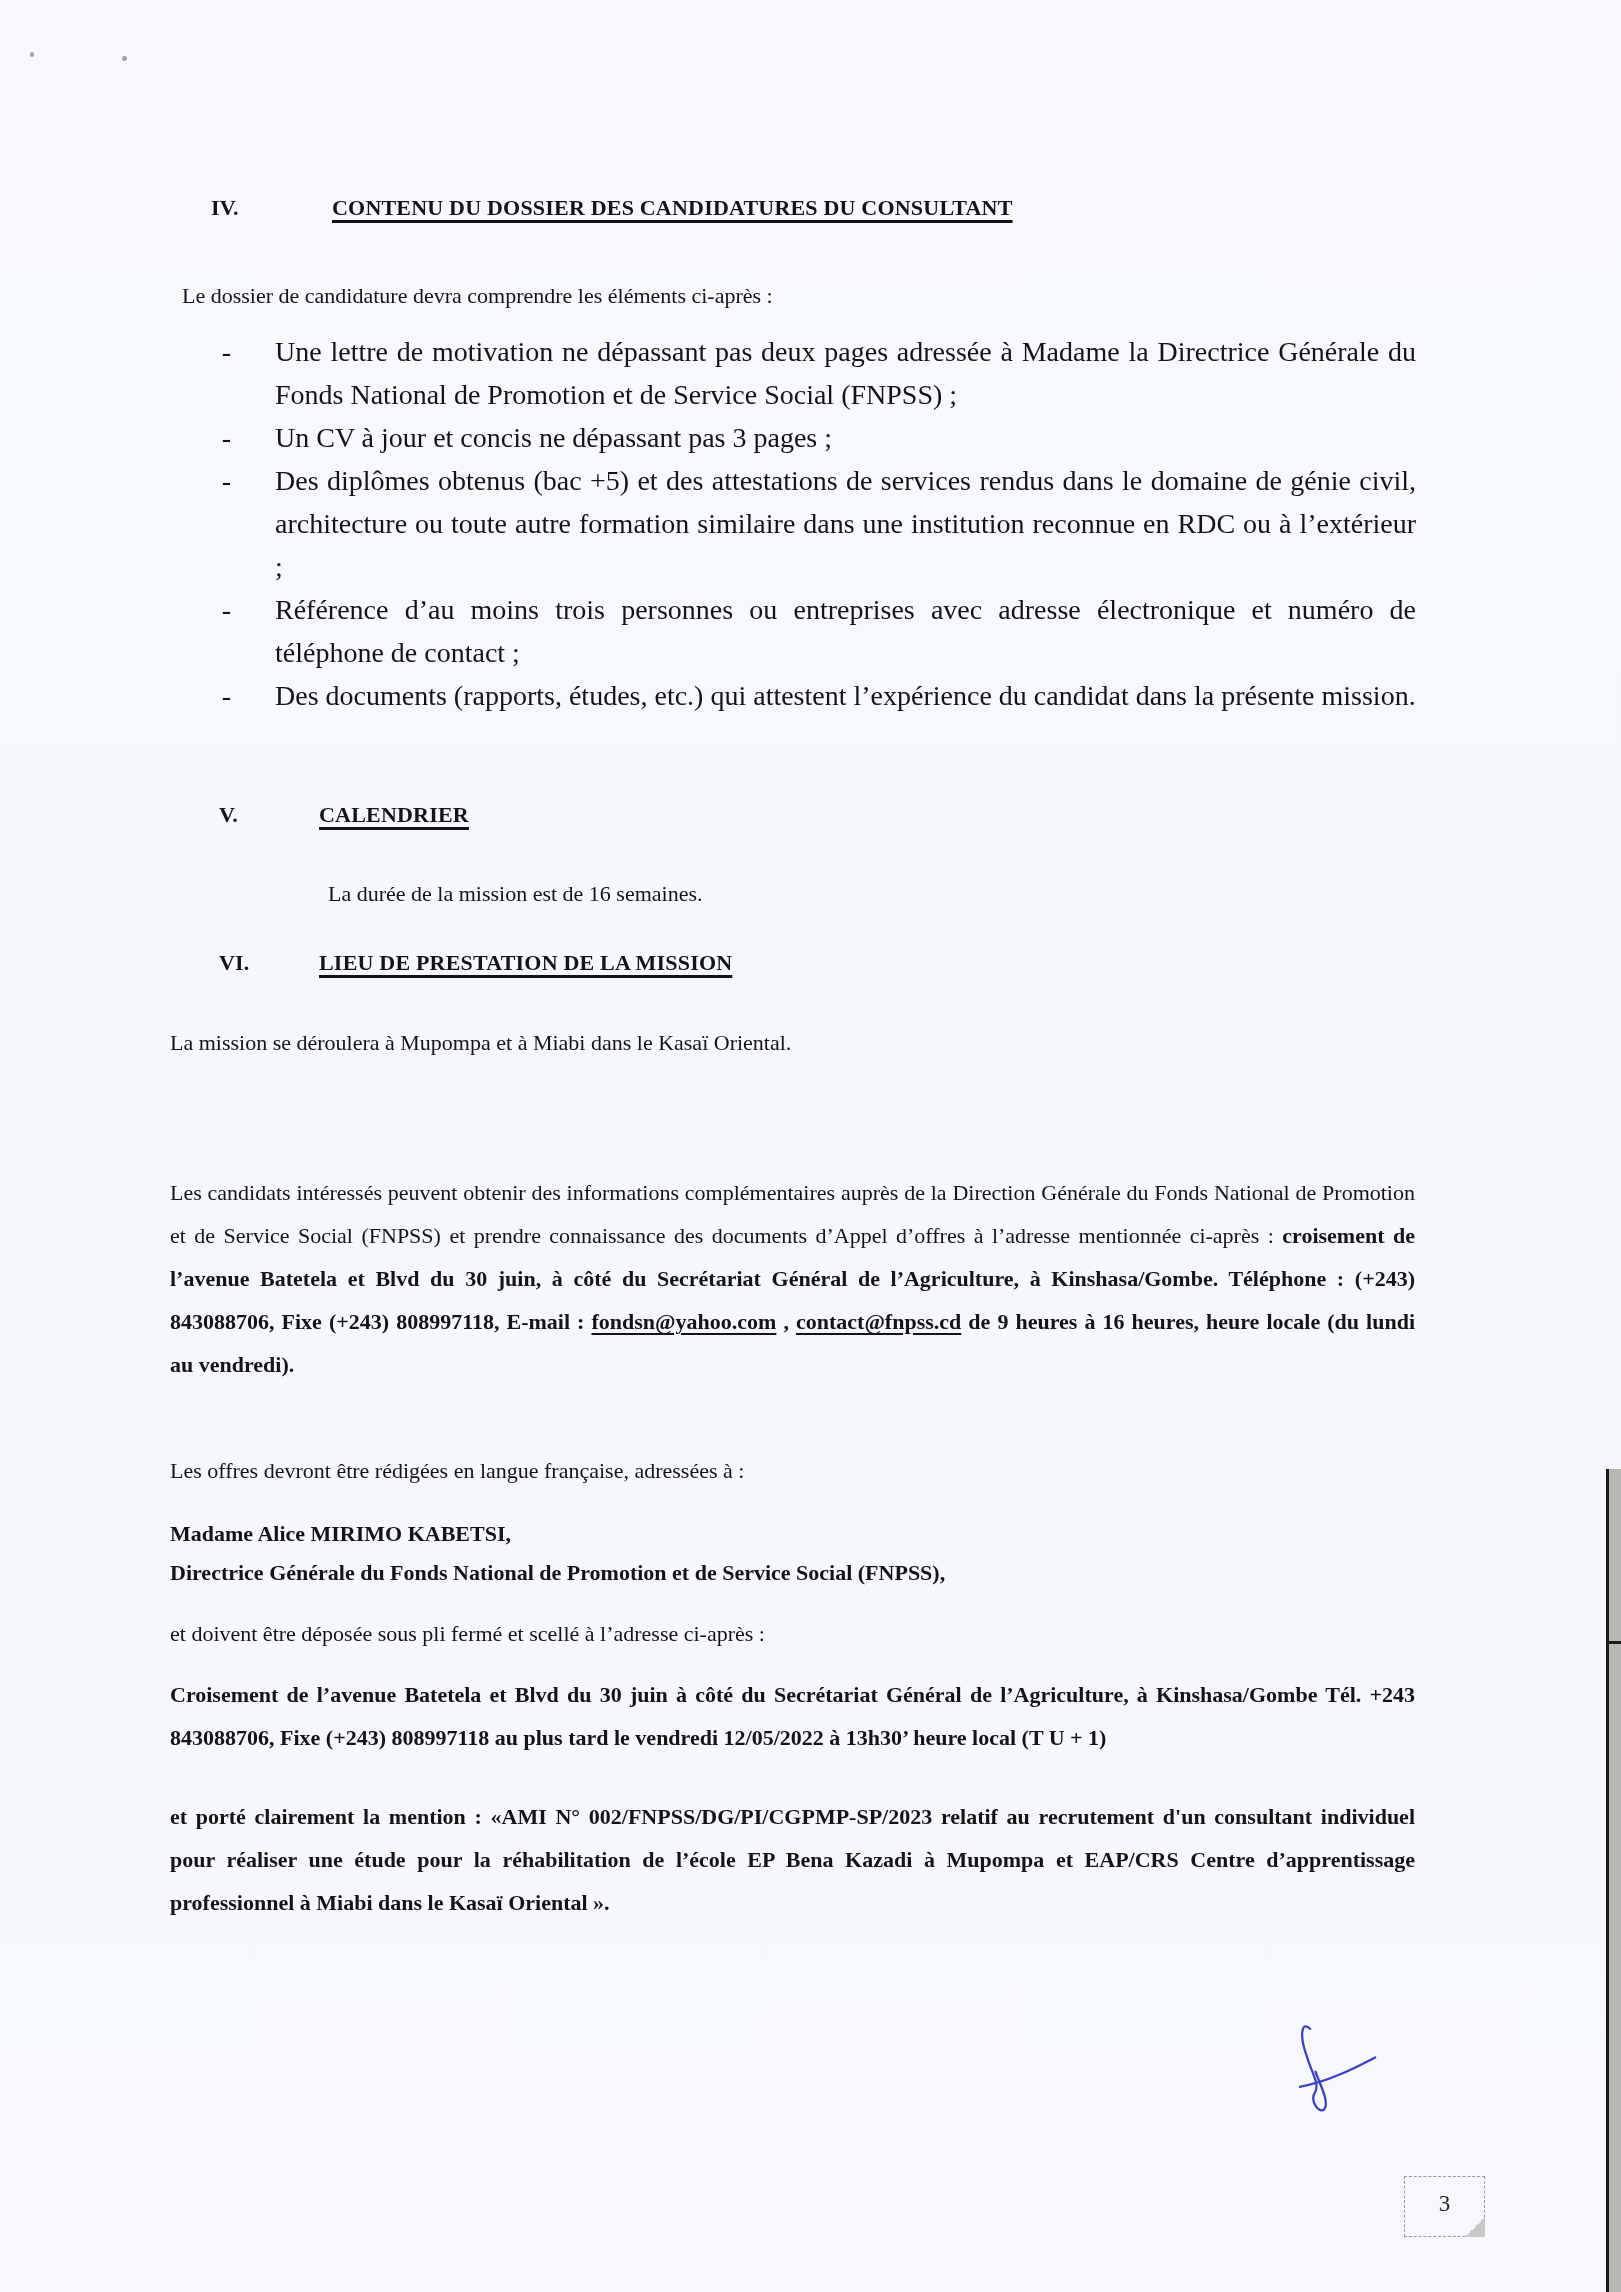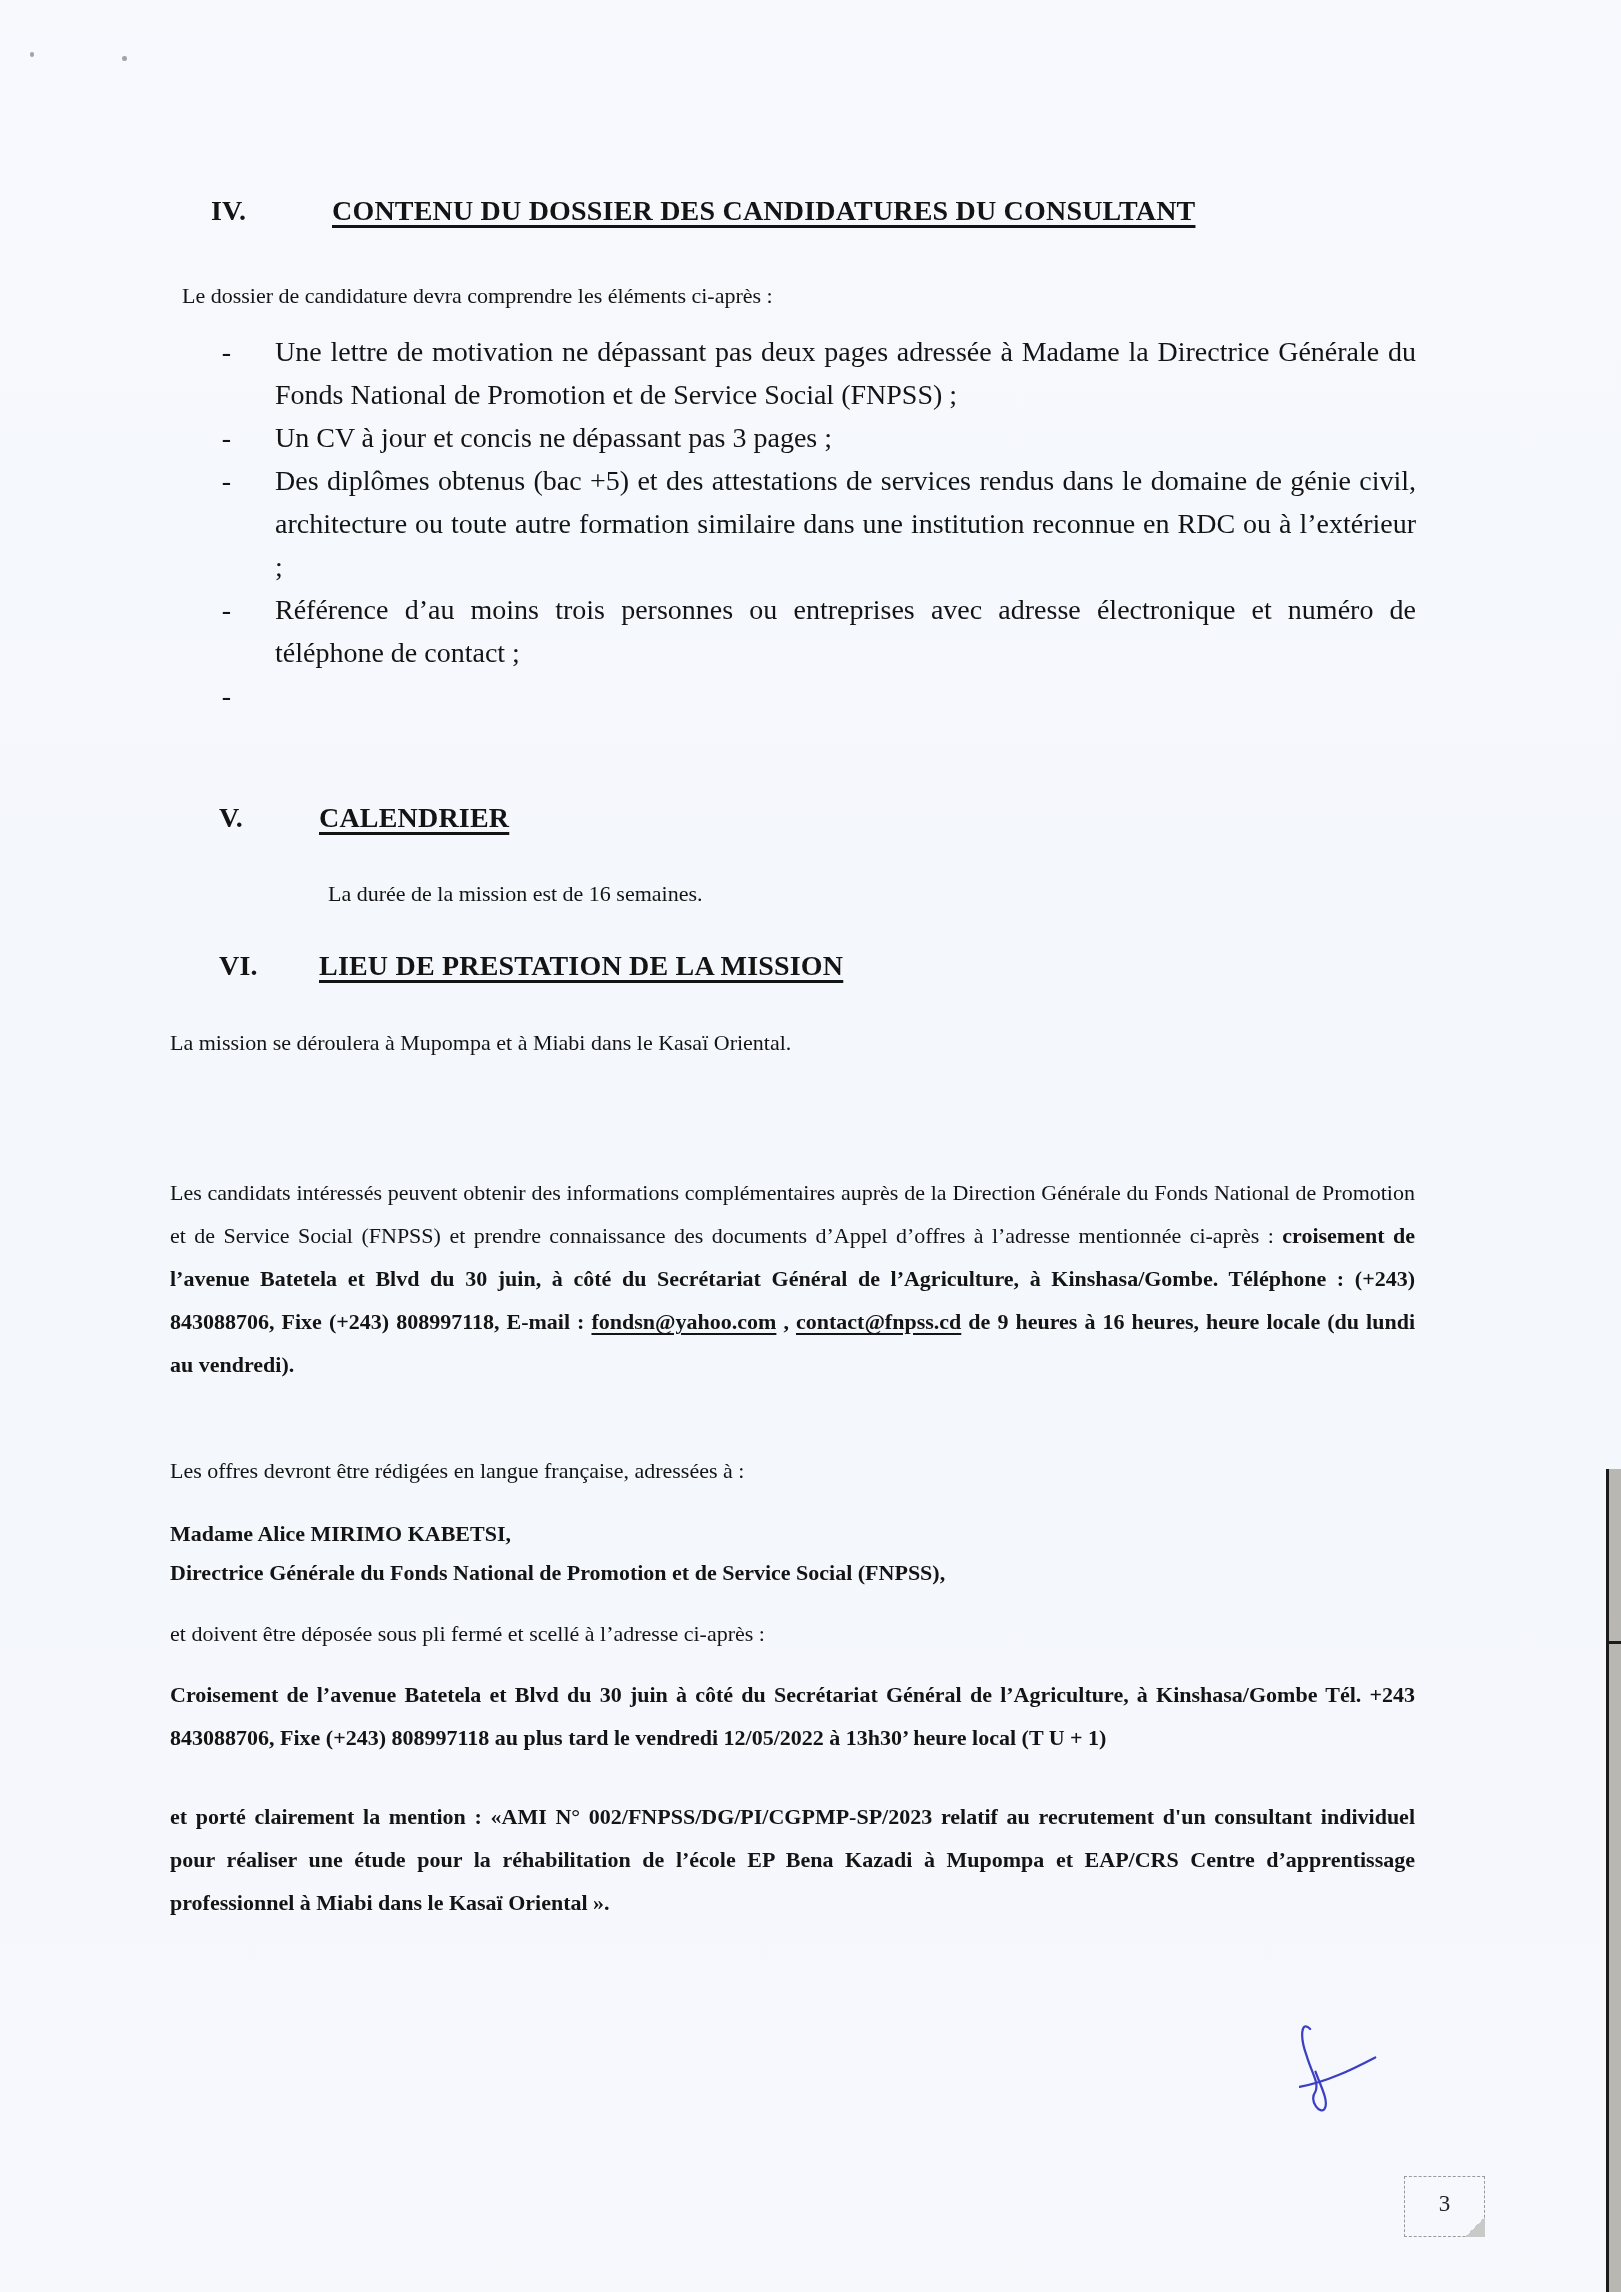--- a/index.html
+++ b/index.html
@@ -7,21 +7,21 @@
     width: 1621px; height: 2293px; position: relative; overflow: hidden;
     background: #f6f9fd;
     font-family: "Liberation Serif", "DejaVu Serif", serif;
     color: #141414;
   }
   .page { position: absolute; inset: 0; background: linear-gradient(180deg,#f7f9fd 0%,#f4f7fc 50%,#f6f8fc 100%); }
   .edge-right { position: absolute; top: 1469px; right: 0; width: 12.5px; height: 824px; background: #b9b7b2; border-left: 3.6px solid #1b1b1b; }
   .edge-tick { position: absolute; top: 1641px; right: 0; width: 12.5px; height: 2.7px; background: #1b1b1b; }
   .speck { position: absolute; width: 4.5px; height: 4.5px; border-radius: 50%; background: #6a6a6a; opacity: .6; }
 
-  .h { position: absolute; font-weight: bold; font-size: 28px; letter-spacing: 0.2px; }
+  .h { position: absolute; font-weight: bold; font-size: 22px; letter-spacing: 0.2px; }
   .h .num { position: absolute; left: 0; top: 0; }
   .h .ttl { position: absolute; top: 0; text-decoration: underline; text-decoration-thickness: 2.7px; text-underline-offset: 5.4px; white-space: nowrap; font-family: Liberation Serif, serif; }
 
   .p { position: absolute; font-size: 22px; line-height: 43px; text-align: justify; }
   .p.single { white-space: nowrap; text-align: left; }
   .b { font-weight: bold; }
   .u { text-decoration: underline; text-underline-offset: 3.6px; }
 
   ul.items { position: absolute; left: 211px; top: 330px; width: 1205px; margin: 0; padding: 0; list-style: none; }
   ul.items li { position: relative; padding-left: 64px; font-size: 28px; line-height: 43px; text-align: justify; margin: 0; }
@@ -44,21 +44,21 @@
     <span class="num">IV.</span>
     <span class="ttl" style="left:121px;">CONTENU DU DOSSIER DES CANDIDATURES DU CONSULTANT</span>
   </div>
   <div class="p single" style="left:182px;top:274px;">Le  dossier de candidature devra comprendre les éléments ci-après :</div>
 
   <ul class="items">
     <li><span class="dash">-</span><span>Une lettre de motivation ne dépassant pas deux pages adressée à Madame la Directrice Générale du Fonds National de Promotion et de Service Social (FNPSS) ;</span></li>
     <li><span class="dash">-</span><span>Un CV à jour et concis ne dépassant pas 3 pages ;</span></li>
     <li><span class="dash">-</span><span>Des diplômes obtenus (bac +5) et des attestations de services rendus dans le domaine de génie civil, architecture ou toute autre formation similaire dans une institution reconnue en RDC ou à l’extérieur ;</span></li>
     <li><span class="dash">-</span><span>Référence d’au moins trois personnes ou entreprises avec adresse électronique et numéro de téléphone de contact ;</span></li>
-    <li><span class="dash">-</span></li>
+    <li><span class="dash">-</span><span>Des documents (rapports, études, etc.) qui attestent l’expérience du candidat dans la présente mission.</span></li>
   </ul>
 
   <div class="h" style="left:219px;top:802px;width:537px;height:39px;">
     <span class="num">V.</span>
     <span class="ttl" style="left:100px;">CALENDRIER</span>
   </div>
   <div class="p single" style="left:328px;top:872px;">La durée de la mission est de 16 semaines.</div>
 
   <div class="h" style="left:219px;top:950px;width:806px;height:39px;">
     <span class="num">VI.</span>

